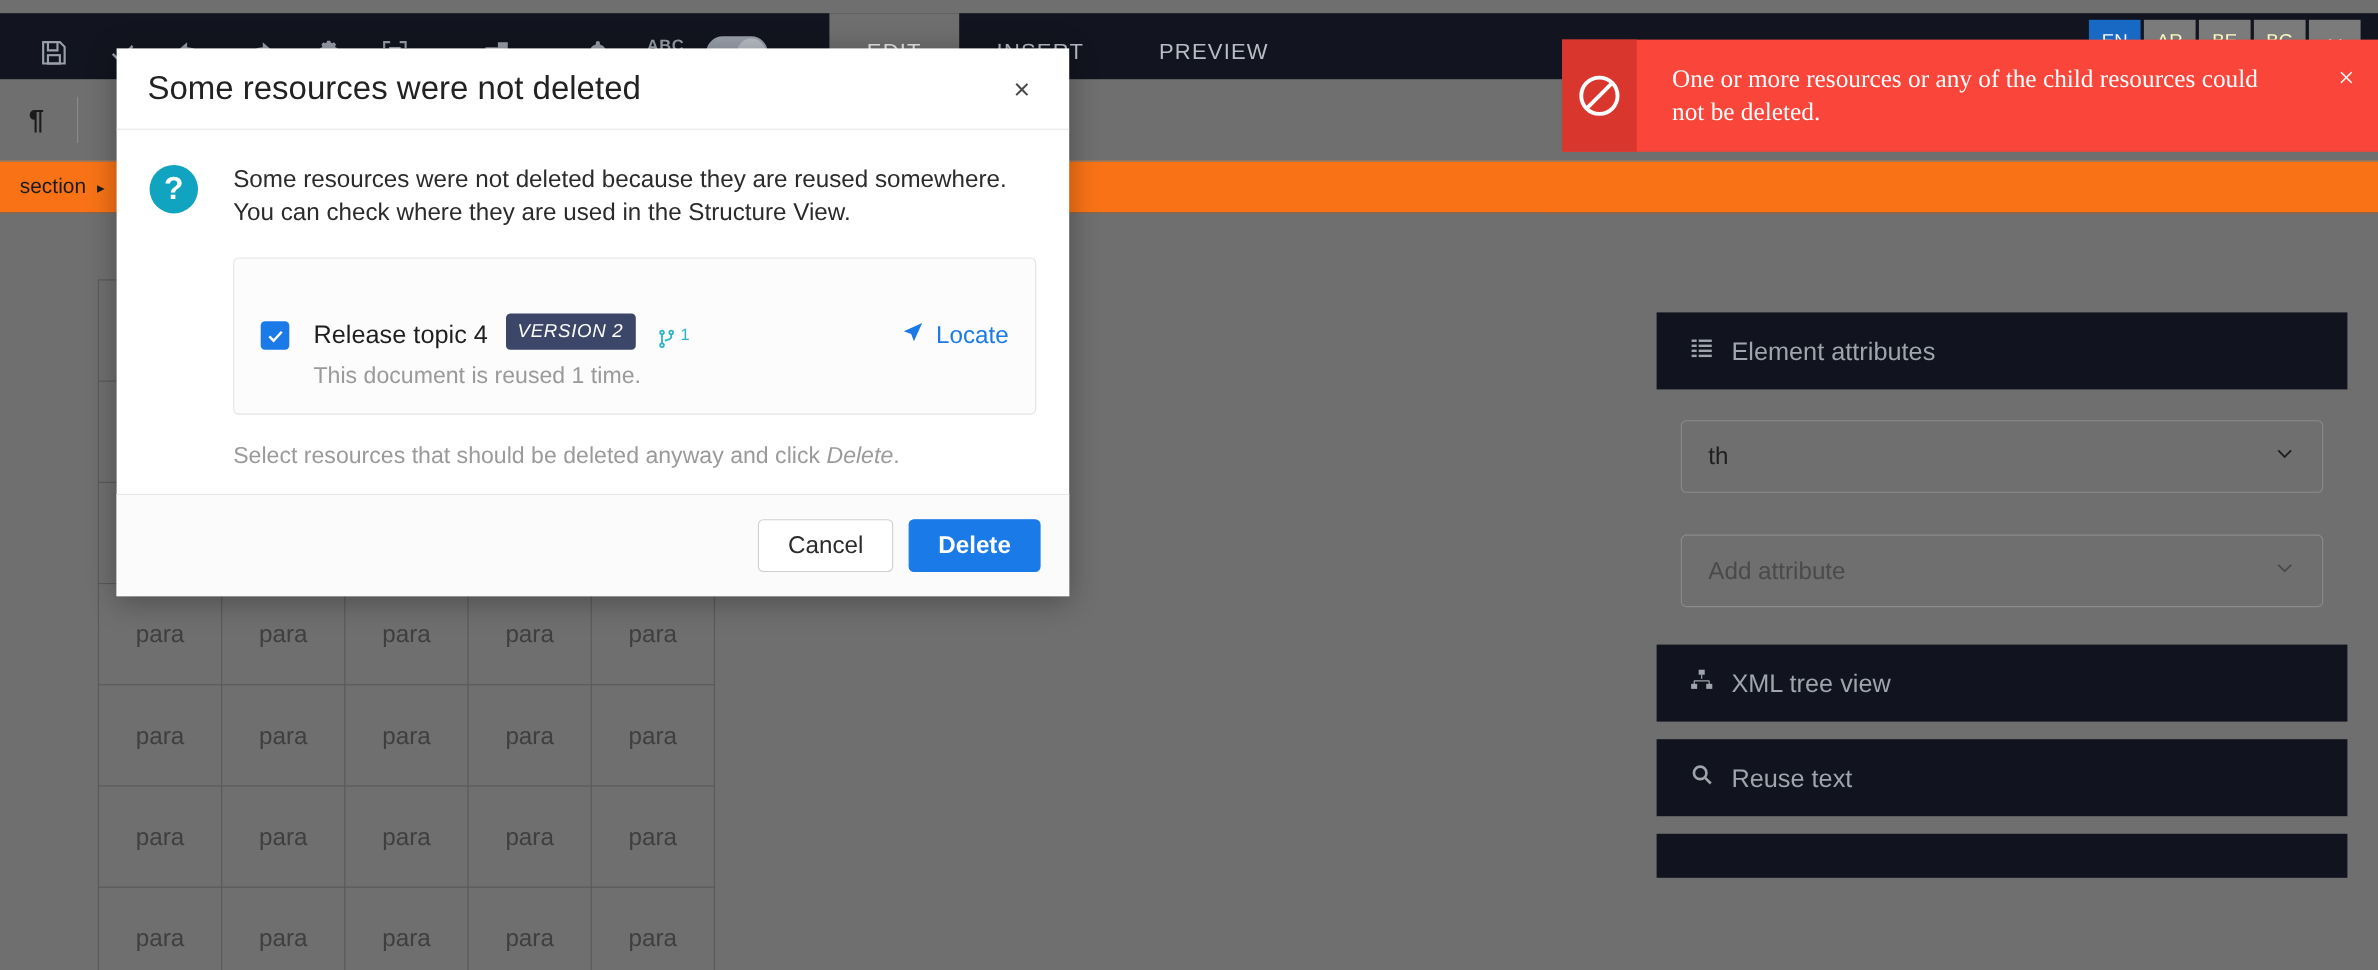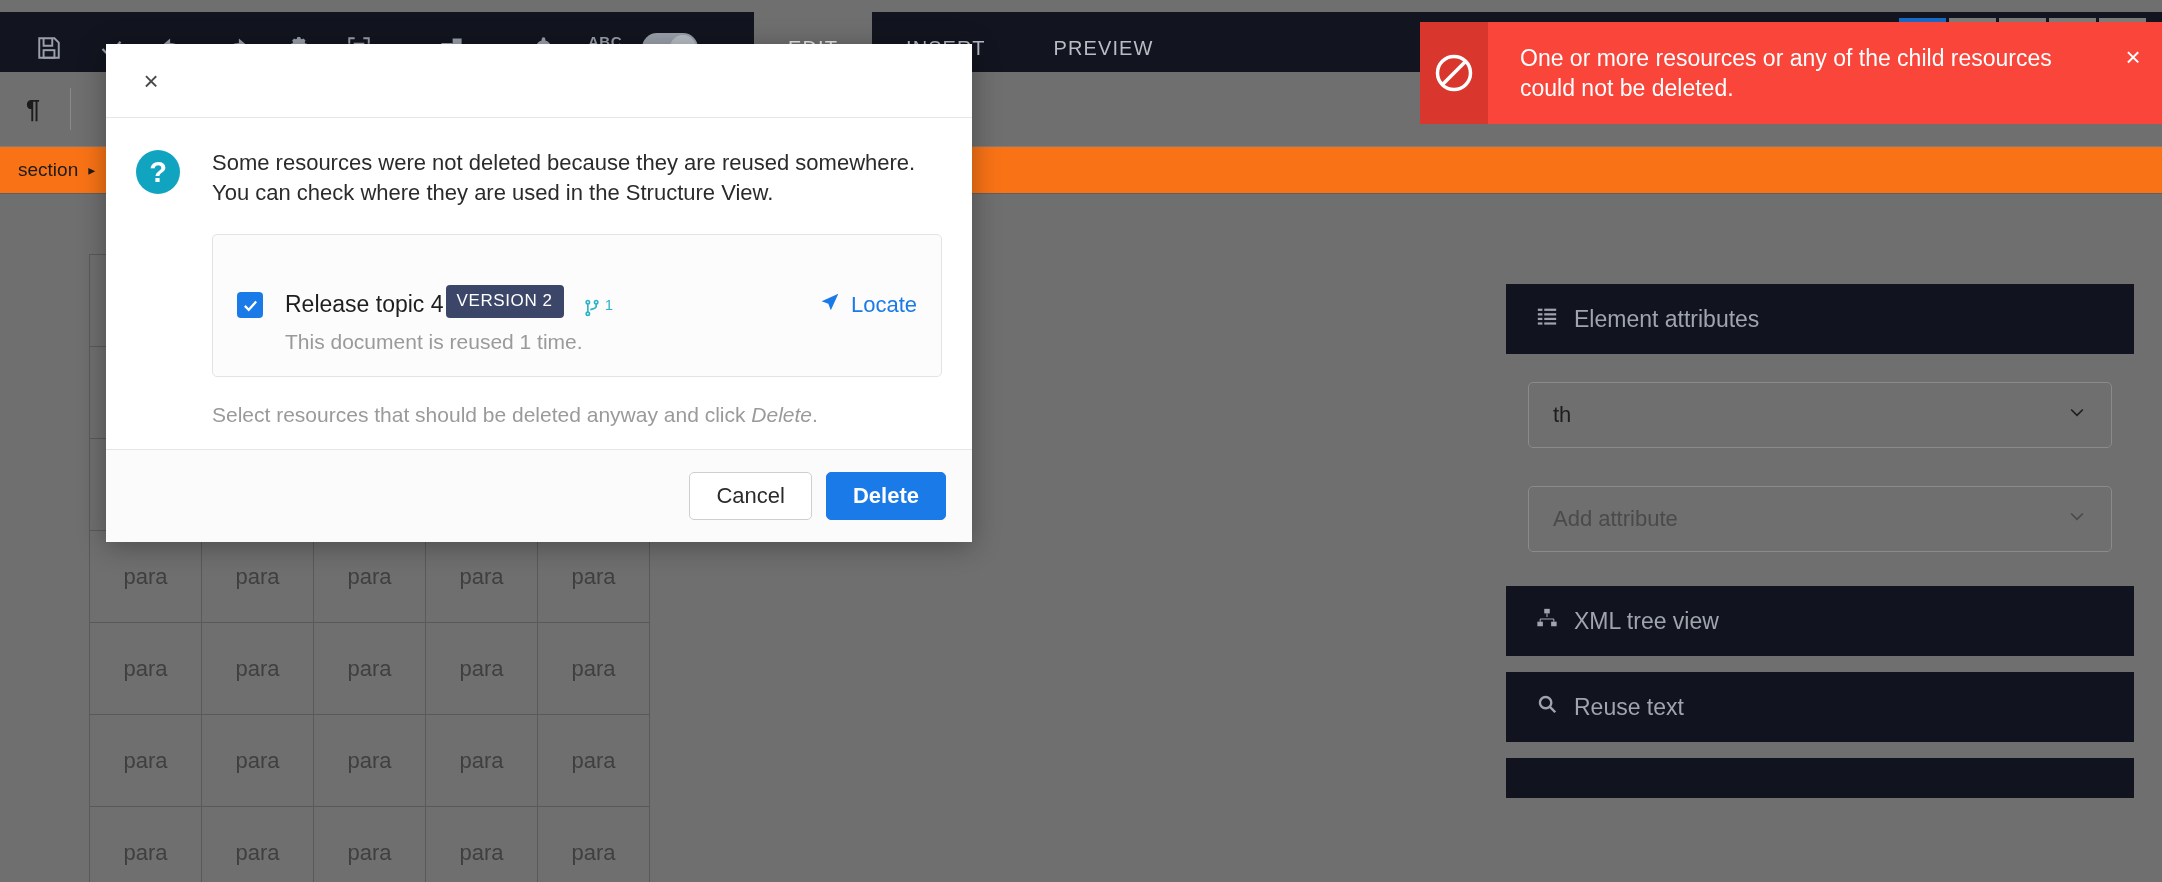--- a/index.html
+++ b/index.html
@@ -101,23 +101,24 @@
   .rp-select {
     height: 66px; border: 1px solid #8b8b8b; border-radius: 5px;
     display: flex; align-items: center; justify-content: space-between;
     padding: 0 24px; margin: 0 22px; color: #1e1e1e; font-size: 22px;
   }
   .rp-select.placeholder { color: #4a4a4a; }
   .rp-gap { height: 16px; }
 
   
   .toast {
-    position: absolute; top: 22px; right: 0; width: 742px; height: 102px;
+    position: absolute; top: 36px; right: 0; width: 742px; height: 102px;
     background: #f9453a; display: flex; align-items: stretch;
     z-index: 40;
+    font-family: Liberation Serif, serif;
   }
   .toast-icon-band {
     width: 68px; background: #d9372e;
     display: flex; align-items: center; justify-content: center; color: #fff;
   }
   .toast-text {
     flex: 1; color: #fff; font-size: 23px; line-height: 1.32;
     display: flex; align-items: center; padding: 0 20px 0 32px;
   }
   .toast-close {
@@ -153,22 +154,22 @@
     background: #fcfcfc; padding: 20px 24px 22px 24px;
   }
   .res-row { display: flex; align-items: flex-end; }
   .cbox {
     width: 26px; height: 26px; border-radius: 4px; background: #1a7ae8;
     display: flex; align-items: center; justify-content: center; flex: 0 0 auto;
   }
   .cbox svg { display: block; }
   .res-name { font-size: 23px; color: #1e1e1e; margin-left: 22px; }
   .badge {
-    margin-left: 2px; background: #3c4668; color: #fff;
-    font-size: 17px; letter-spacing: .6px; padding: 6px 11px 7px; border-radius: 4px;
+    margin-left: 16px; background: #3c4668; color: #fff;
+    font-size: 17px; letter-spacing: .6px; padding: 6px 11px 7px; border-radius: 4px; font-style: italic;
   }
   .branch { margin-left: 18px; display: flex; align-items: flex-start; color: #2fb3c8; }
   .branch .cnt { font-size: 15px; margin-left: 3px; margin-top: -2px; }
   .locate {
     margin-left: auto; display: flex; align-items: center; gap: 11px;
     color: #1a7ae8; font-size: 22px; margin-top: 37px;
   }
   .res-sub { margin-top: 12px; padding-left: 48px; color: #9a9a9a; font-size: 21px; }
 
   .hint { margin-top: 26px; color: #9a9a9a; font-size: 21px; }
@@ -448,20 +449,21 @@
         <circle cx="12" cy="12" r="9"></circle>
           <path d="M5.6 18.4L18.4 5.6"></path>
       </svg>
     </div>
     <div class="toast-text">One or more resources or any of the child resources could not be deleted.</div>
     <div class="toast-close">×</div>
   </div>
 
   <div class="modal">
     <div class="modal-head">
+      <div class="modal-title">Some resources were not deleted</div>
       <div class="modal-x">×</div>
     </div>
 
     <div class="modal-body">
       <div class="help-icon">?</div>
       <div class="body-col">
         <div class="body-text">Some resources were not deleted because they are reused somewhere.</div>
         <div class="body-text">You can check where they are used in the Structure View.</div>
 
         <div class="res-box">

